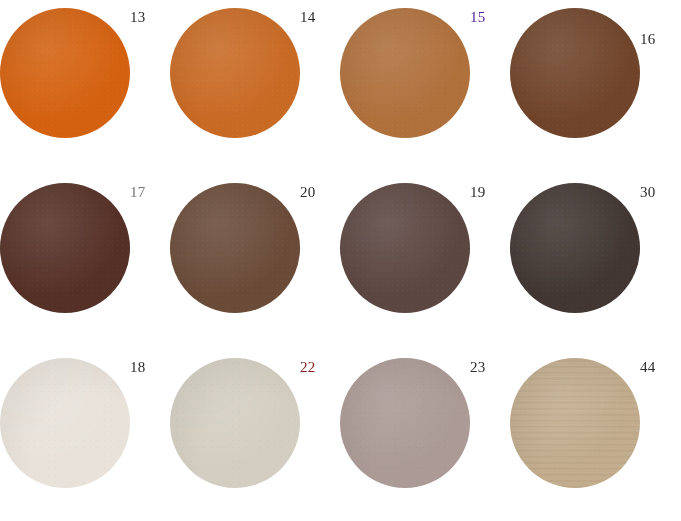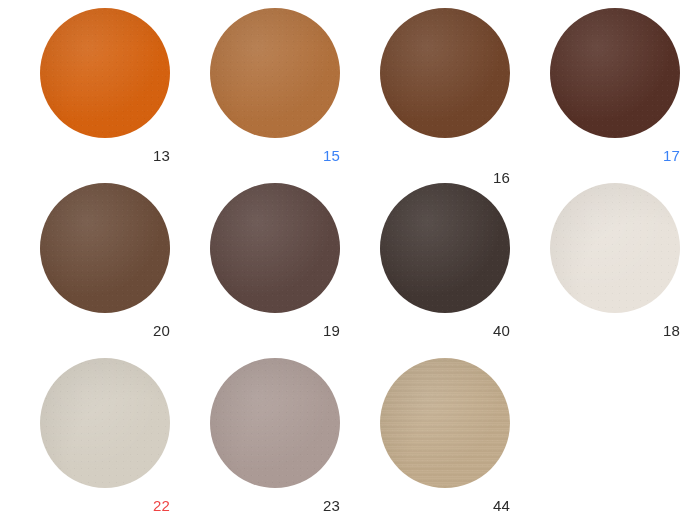--- a/index.html
+++ b/index.html
@@ -31,23 +31,24 @@
     padding: 0;
     padding-left: 0px;
     box-sizing: border-box;
   }
 
   .swatch-cell {
     position: relative;
     width: 170px;
     height: 175px;
     display: flex;
-    flex-direction: column;
-    align-items: flex-end;
+    flex-direction: row;
+    align-items: flex-start;
     box-sizing: border-box;
+    font-family: Liberation Serif, serif;
   }
 
   .swatch-disc-wrap {
     position: relative;
     width: 130px;
     height: 130px;
     margin-top: 8px;
     flex: 0 0 auto;
   }
 
@@ -123,75 +124,81 @@
 <div id="swatch-sheet" style="background: rgb(255, 255, 255);">
   <div class="swatch-grid">
 
     <div class="swatch-cell">
       <div class="swatch-disc-wrap">
         <div class="swatch-disc" style="background-color: rgb(212, 97, 15);"></div>
       </div>
       <div class="swatch-label" style="color: rgb(43, 43, 43);">13</div>
     </div>
 
+    <div class="swatch-cell">
+      <div class="swatch-disc-wrap">
+        <div class="swatch-disc" style="background-color: rgb(201, 106, 36);"></div>
+      </div>
+      <div class="swatch-label" style="color: rgb(43, 43, 43);">14</div>
+    </div>
 
     <div class="swatch-cell">
       <div class="swatch-disc-wrap">
         <div class="swatch-disc" style="background-color: rgb(176, 112, 60);"></div>
       </div>
-      <div class="swatch-label" style="color: #3b82f6;">15</div>
+      <div class="swatch-label" style="color: #4c1d95;">15</div>
     </div>
 
     <div class="swatch-cell">
       <div class="swatch-disc-wrap">
         <div class="swatch-disc" style="background-color: rgb(112, 68, 42);"></div>
       </div>
       <div class="swatch-label" style="color: rgb(43, 43, 43); margin-top: 32px;">16</div>
     </div>
 
     <div class="swatch-cell">
       <div class="swatch-disc-wrap">
         <div class="swatch-disc" style="background-color: rgb(85, 48, 38);"></div>
       </div>
-      <div class="swatch-label" style="color: #3b82f6;">17</div>
+      <div class="swatch-label" style="color: #737373;">17</div>
     </div>
 
     <div class="swatch-cell">
       <div class="swatch-disc-wrap">
         <div class="swatch-disc" style="background-color: rgb(106, 75, 56);"></div>
       </div>
       <div class="swatch-label" style="color: rgb(43, 43, 43);">20</div>
     </div>
 
     <div class="swatch-cell">
       <div class="swatch-disc-wrap">
         <div class="swatch-disc" style="background-color: rgb(92, 70, 65);"></div>
       </div>
       <div class="swatch-label" style="color: rgb(43, 43, 43);">19</div>
     </div>
 
     <div class="swatch-cell">
       <div class="swatch-disc-wrap">
         <div class="swatch-disc" style="background-color: rgb(65, 54, 50);"></div>
       </div>
-      <div class="swatch-label" style="color: rgb(43, 43, 43);">40</div>
+      <div class="swatch-label" style="color: rgb(43, 43, 43);">30</div>
     </div>
 
     <div class="swatch-cell">
       <div class="swatch-disc-wrap">
         <div class="swatch-disc" style="background-color: rgb(232, 226, 218);"></div>
       </div>
       <div class="swatch-label" style="color: rgb(43, 43, 43);">18</div>
     </div>
 
     <div class="swatch-cell">
       <div class="swatch-disc-wrap">
         <div class="swatch-disc" style="background-color: rgb(212, 206, 194);"></div>
       </div>
-      <div class="swatch-label" style="color: #ef4444;">22</div>
+      <div class="swatch-label" style="color: #7f1d1d;">22</div>
     </div>
 
     <div class="swatch-cell">
       <div class="swatch-disc-wrap">
         <div class="swatch-disc" style="background-color: rgb(171, 154, 149);"></div>
       </div>
       <div class="swatch-label" style="color: rgb(43, 43, 43);">23</div>
     </div>
 
     <div class="swatch-cell">

